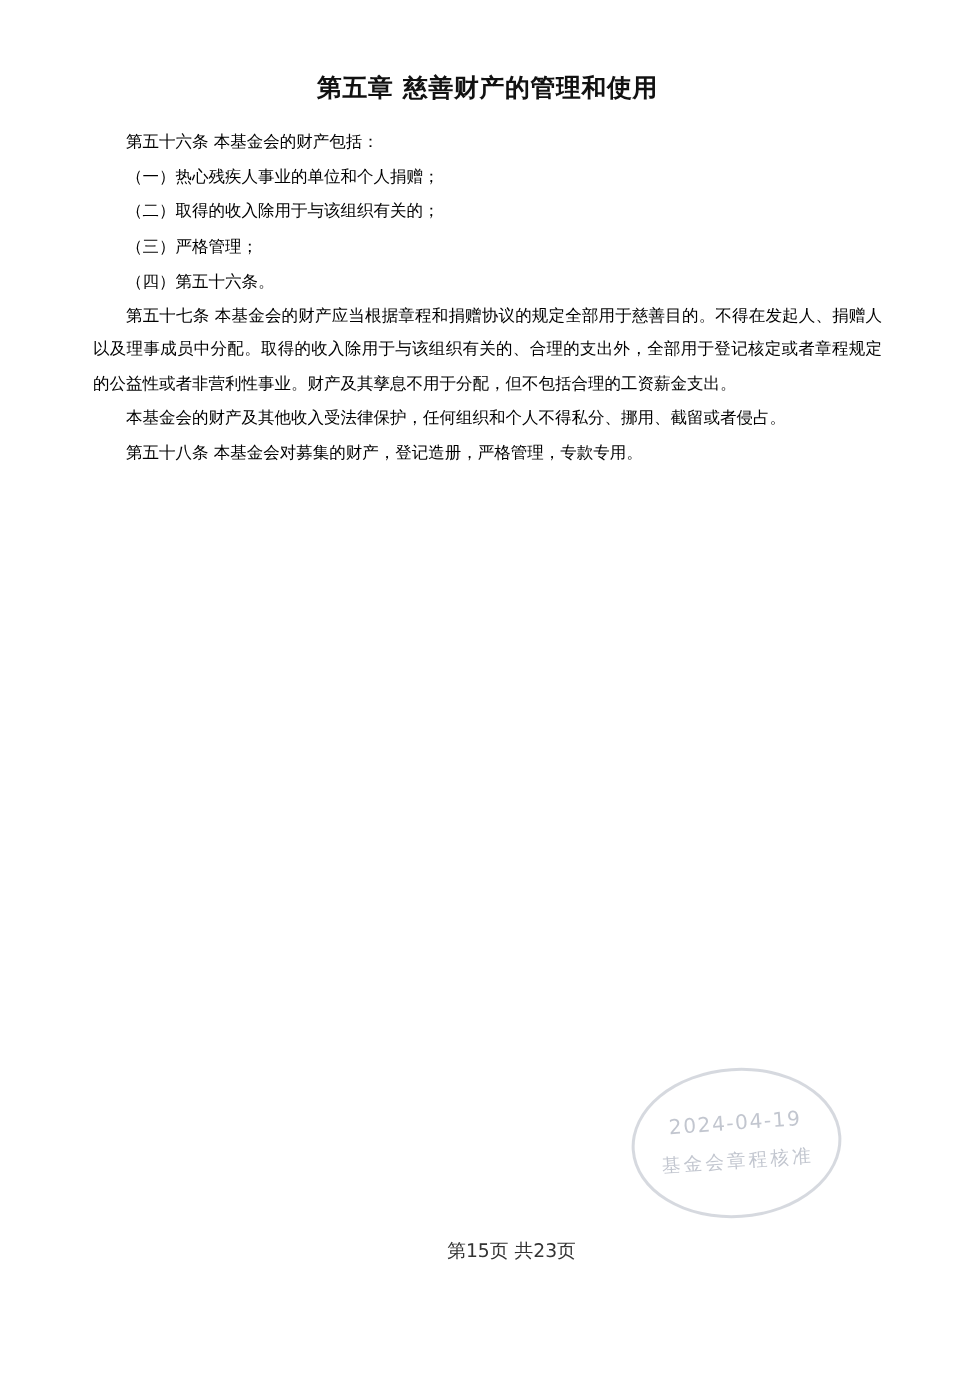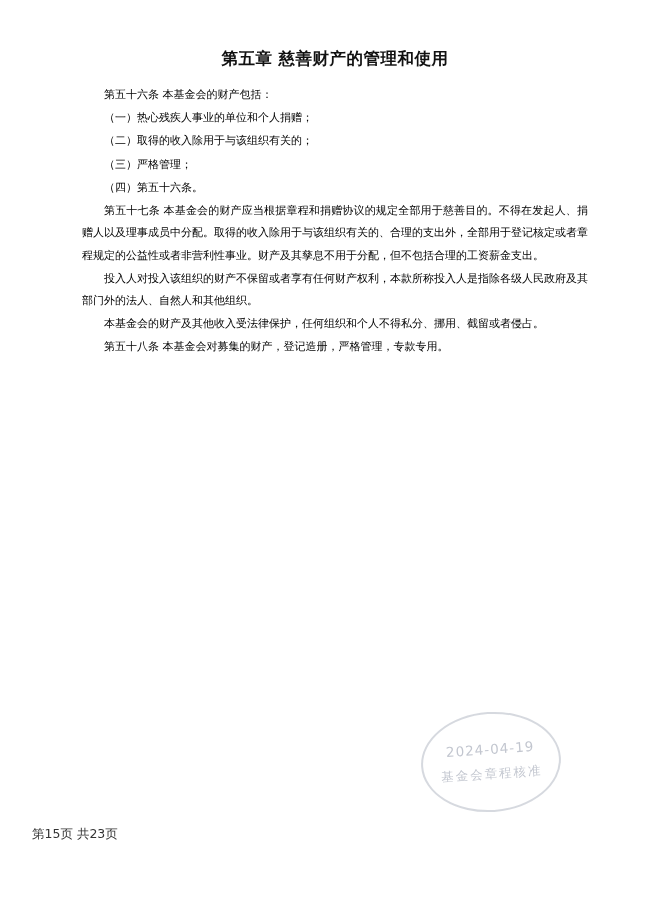--- a/index.html
+++ b/index.html
@@ -13,21 +13,21 @@
     font-family: "DejaVu Sans", "Liberation Sans", sans-serif;
     color: #1a1a1a;
     position: relative;
     overflow: hidden;
   }
   .page {
     position: relative;
     width: 650px;
     height: 920px;
     box-sizing: border-box;
-    padding: 48px 62px 0 82px;
+    padding: 48px 62px 0 62px;
   }
   .doc-title {
     text-align: center;
     font-size: 16.5px;
     font-weight: bold;
     letter-spacing: 0.5px;
     margin: 0 0 14px 0;
     color: #111111;
   }
   .para {
@@ -70,40 +70,40 @@
   }
   .seal-text {
     font-size: 12.5px;
     letter-spacing: 2px;
   }
   .footer {
     position: absolute;
     left: 0;
     right: 0;
     top: 826px;
+    text-align: center;
     font-size: 12.5px;
     color: #333333;
     margin-left: 32px;
   }
 </style>
 </head>
 <body>
 
 <div class="page">
 
   <h1 class="doc-title">第五章  慈善财产的管理和使用</h1>
 
   <p class="para indent">第五十六条  本基金会的财产包括：</p>
   <p class="para list-item">（一）热心残疾人事业的单位和个人捐赠；</p>
   <p class="para list-item">（二）取得的收入除用于与该组织有关的；</p>
   <p class="para list-item">（三）严格管理；</p>
   <p class="para list-item">（四）第五十六条。</p>
 
   <p class="para indent block-gap">第五十七条  本基金会的财产应当根据章程和捐赠协议的规定全部用于慈善目的。不得在发起人、捐赠人以及理事成员中分配。取得的收入除用于与该组织有关的、合理的支出外，全部用于登记核定或者章程规定的公益性或者非营利性事业。财产及其孳息不用于分配，但不包括合理的工资薪金支出。</p>
-  <p class="para indent block-gap">投入人对投入该组织的财产不保留或者享有任何财产权利，本款所称投入人是指除各级人民政府及其部门外的法人、自然人和其他组织。</p>
   <p class="para indent block-gap">本基金会的财产及其他收入受法律保护，任何组织和个人不得私分、挪用、截留或者侵占。</p>
   <p class="para indent block-gap">第五十八条  本基金会对募集的财产，登记造册，严格管理，专款专用。</p>
 
   <div class="seal">
     <div class="seal-date">2024-04-19</div>
     <div class="seal-text">基金会章程核准</div>
   </div>
 
   <div class="footer">第15页 共23页</div>
 

